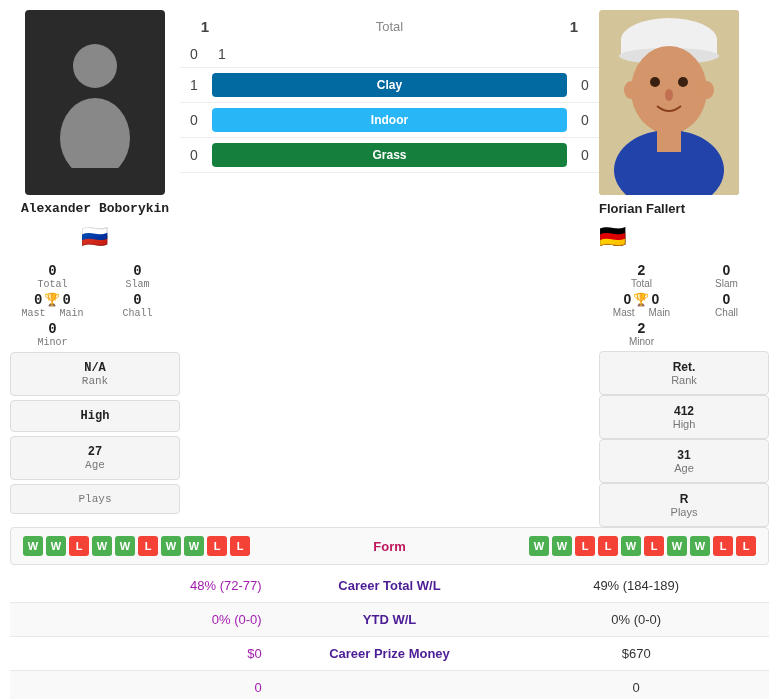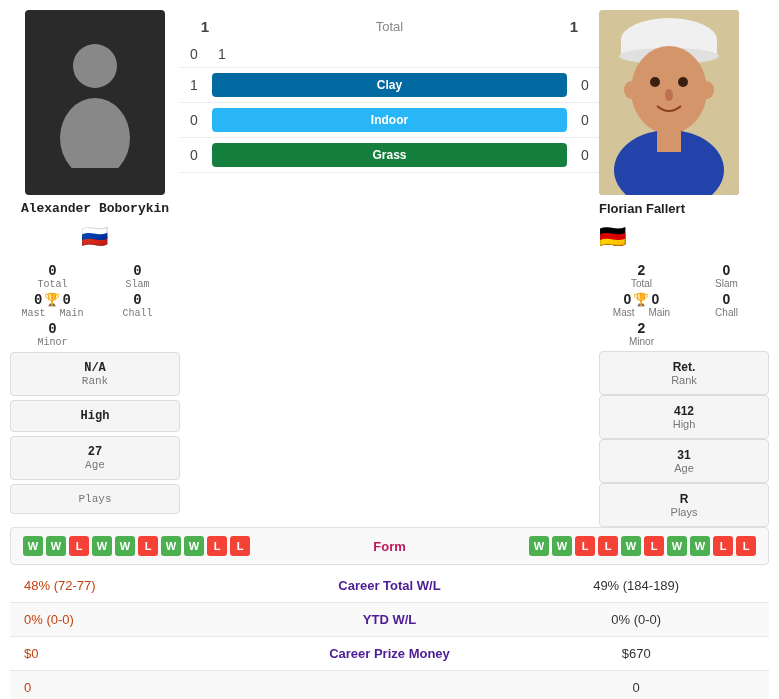--- a/index.html
+++ b/index.html
@@ -92,22 +92,22 @@
     .stats-table tr:nth-child(even) {
       background: #f9f9f9;
     }
 
     .stats-table td {
       padding: 9px 14px;
       font-size: 13px;
     }
 
     .stats-table .col-left {
-      text-align: left;
-      color: #c2410c;
+      text-align: right;
+      color: #a21caf;
       width: 35%;
     }
 
     .stats-table .col-center {
       text-align: center;
       font-weight: bold;
       color: #4c1d95;
       width: 30%;
     }
 

